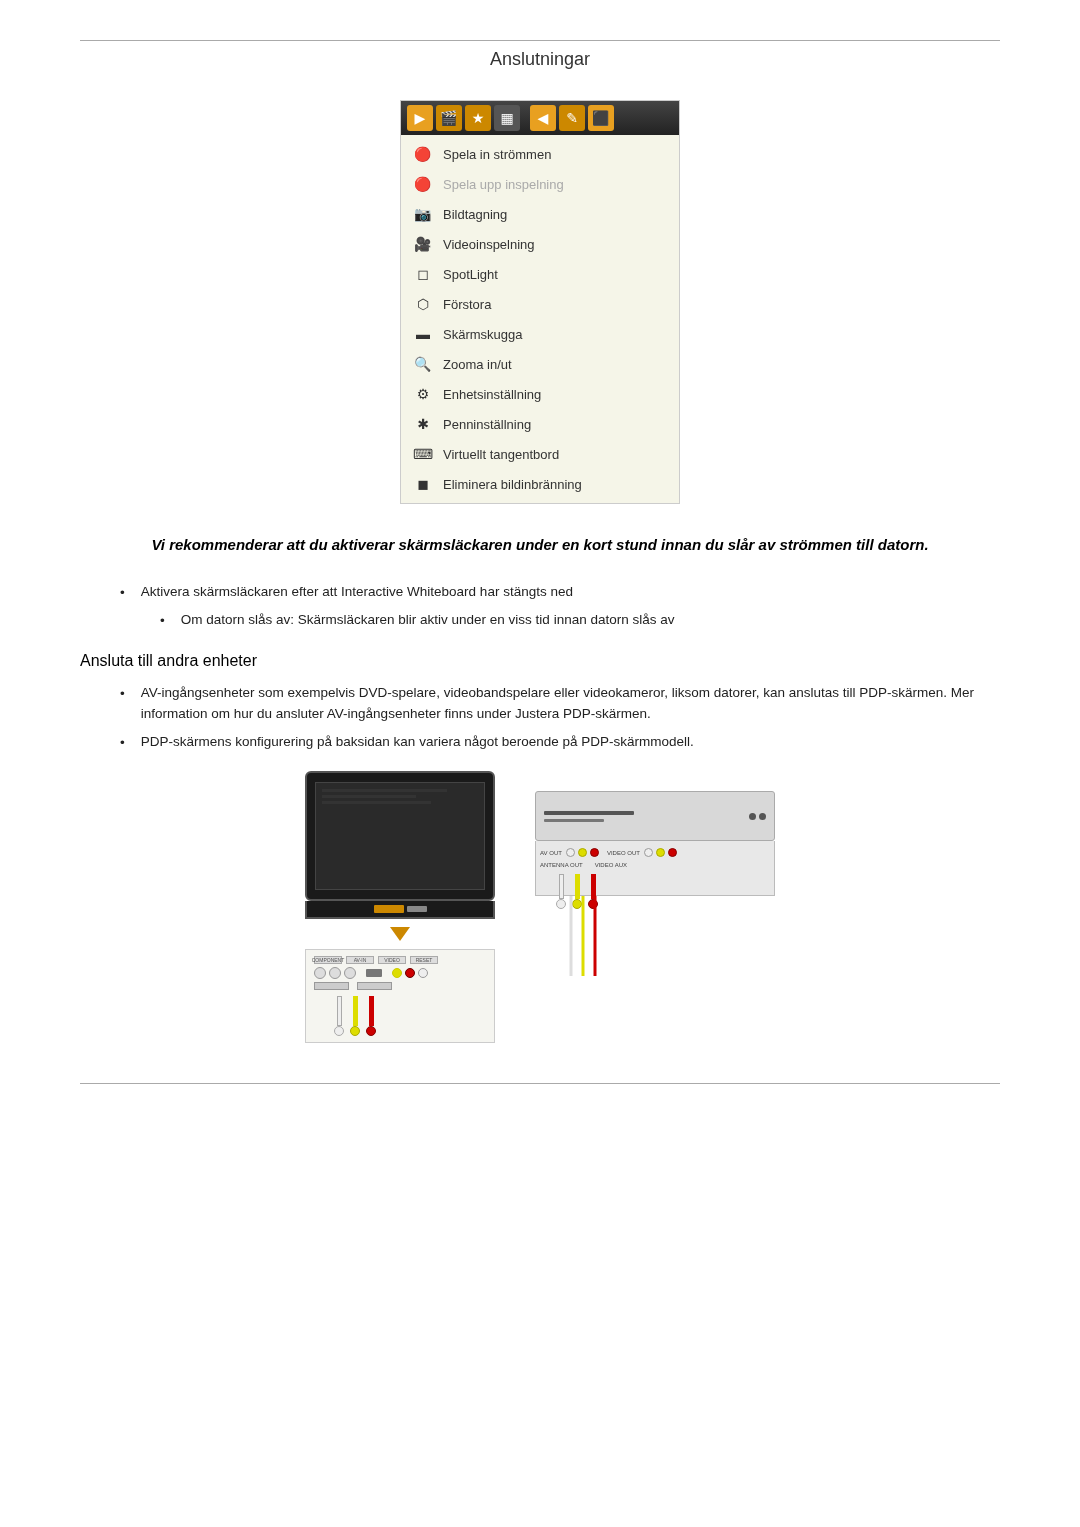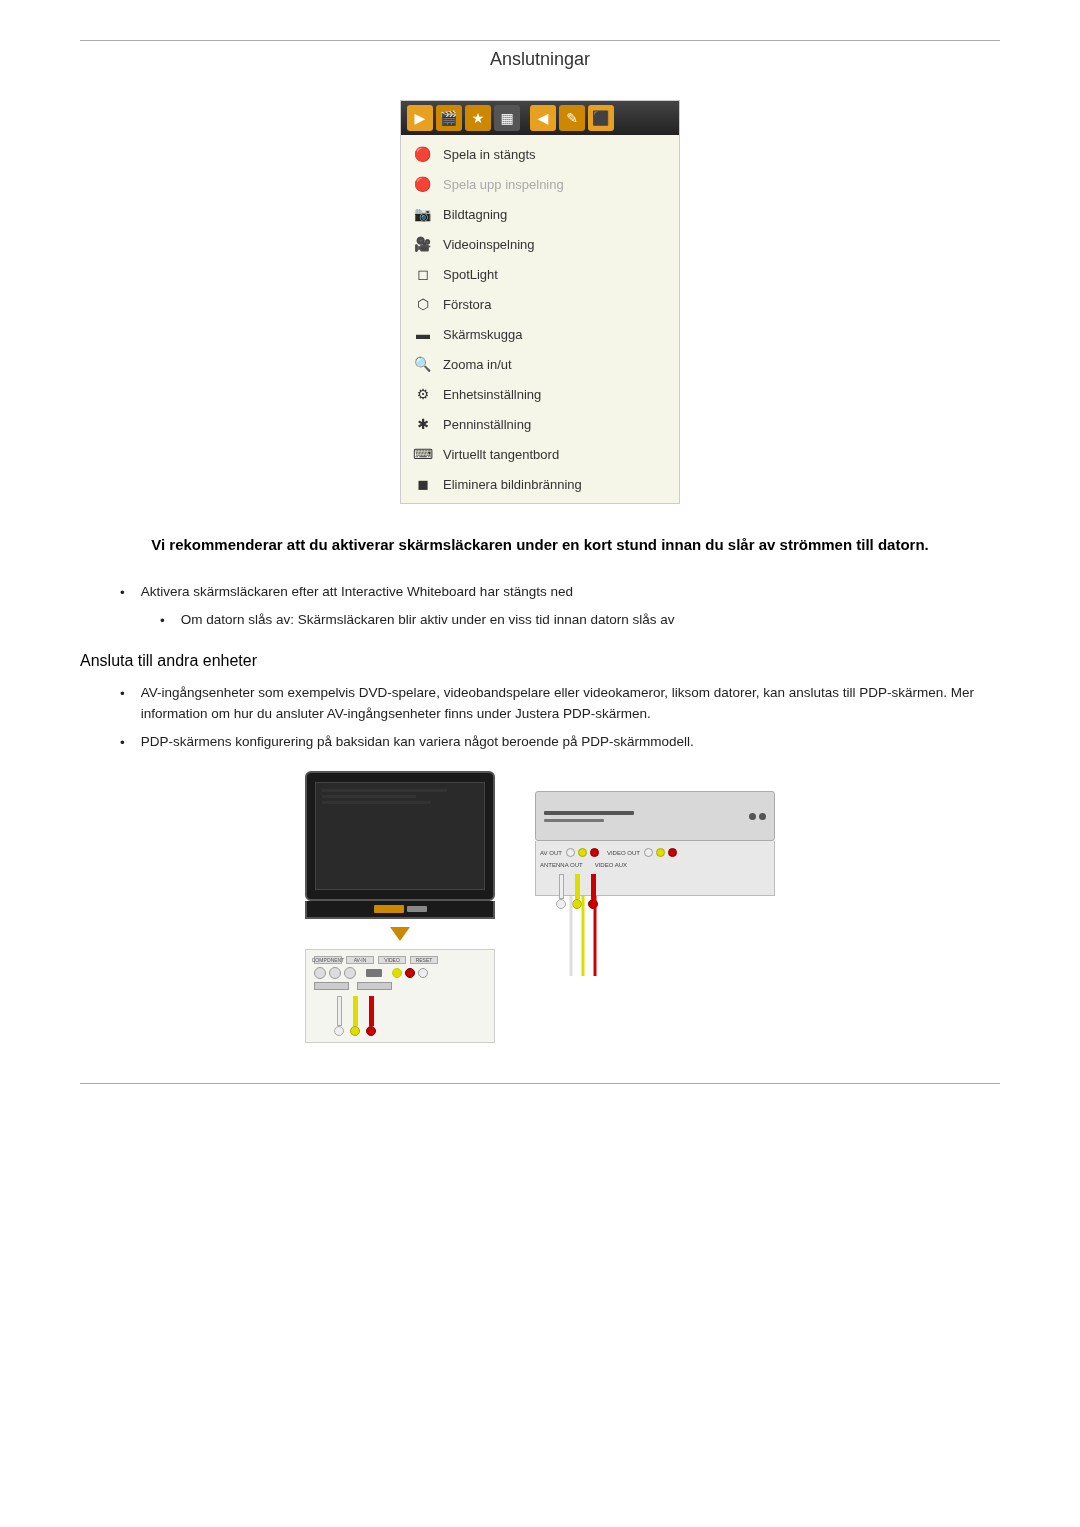--- a/index.html
+++ b/index.html
@@ -106,20 +106,21 @@
     .main-warning {
       margin: 20px 0 24px 0;
       text-align: center;
     }
 
     .main-warning p {
       font-size: 15px;
       font-weight: bold;
       line-height: 1.5;
       color: #000;
+      font-style: italic;
     }
 
     .bullet-section {
       margin-left: 40px;
       margin-bottom: 20px;
     }
 
     .bullet-item {
       font-size: 13.5px;
       line-height: 1.6;
@@ -315,21 +316,21 @@
         <div class="toolbar-icon dark">▦</div>
         <div class="toolbar-icon dark" style="width:4px; background:transparent;"></div>
         <div class="toolbar-icon active">◀</div>
         <div class="toolbar-icon gold">✎</div>
         <div class="toolbar-icon active">⬛</div>
       </div>
 
       <ul class="menu-items">
         <li class="menu-item">
           <span class="menu-icon">🔴</span>
-          <span>Spela in stängts</span>
+          <span>Spela in strömmen</span>
         </li>
         <li class="menu-item disabled">
           <span class="menu-icon">🔴</span>
           <span>Spela upp inspelning</span>
         </li>
         <li class="menu-item">
           <span class="menu-icon">📷</span>
           <span>Bildtagning</span>
         </li>
         <li class="menu-item">

